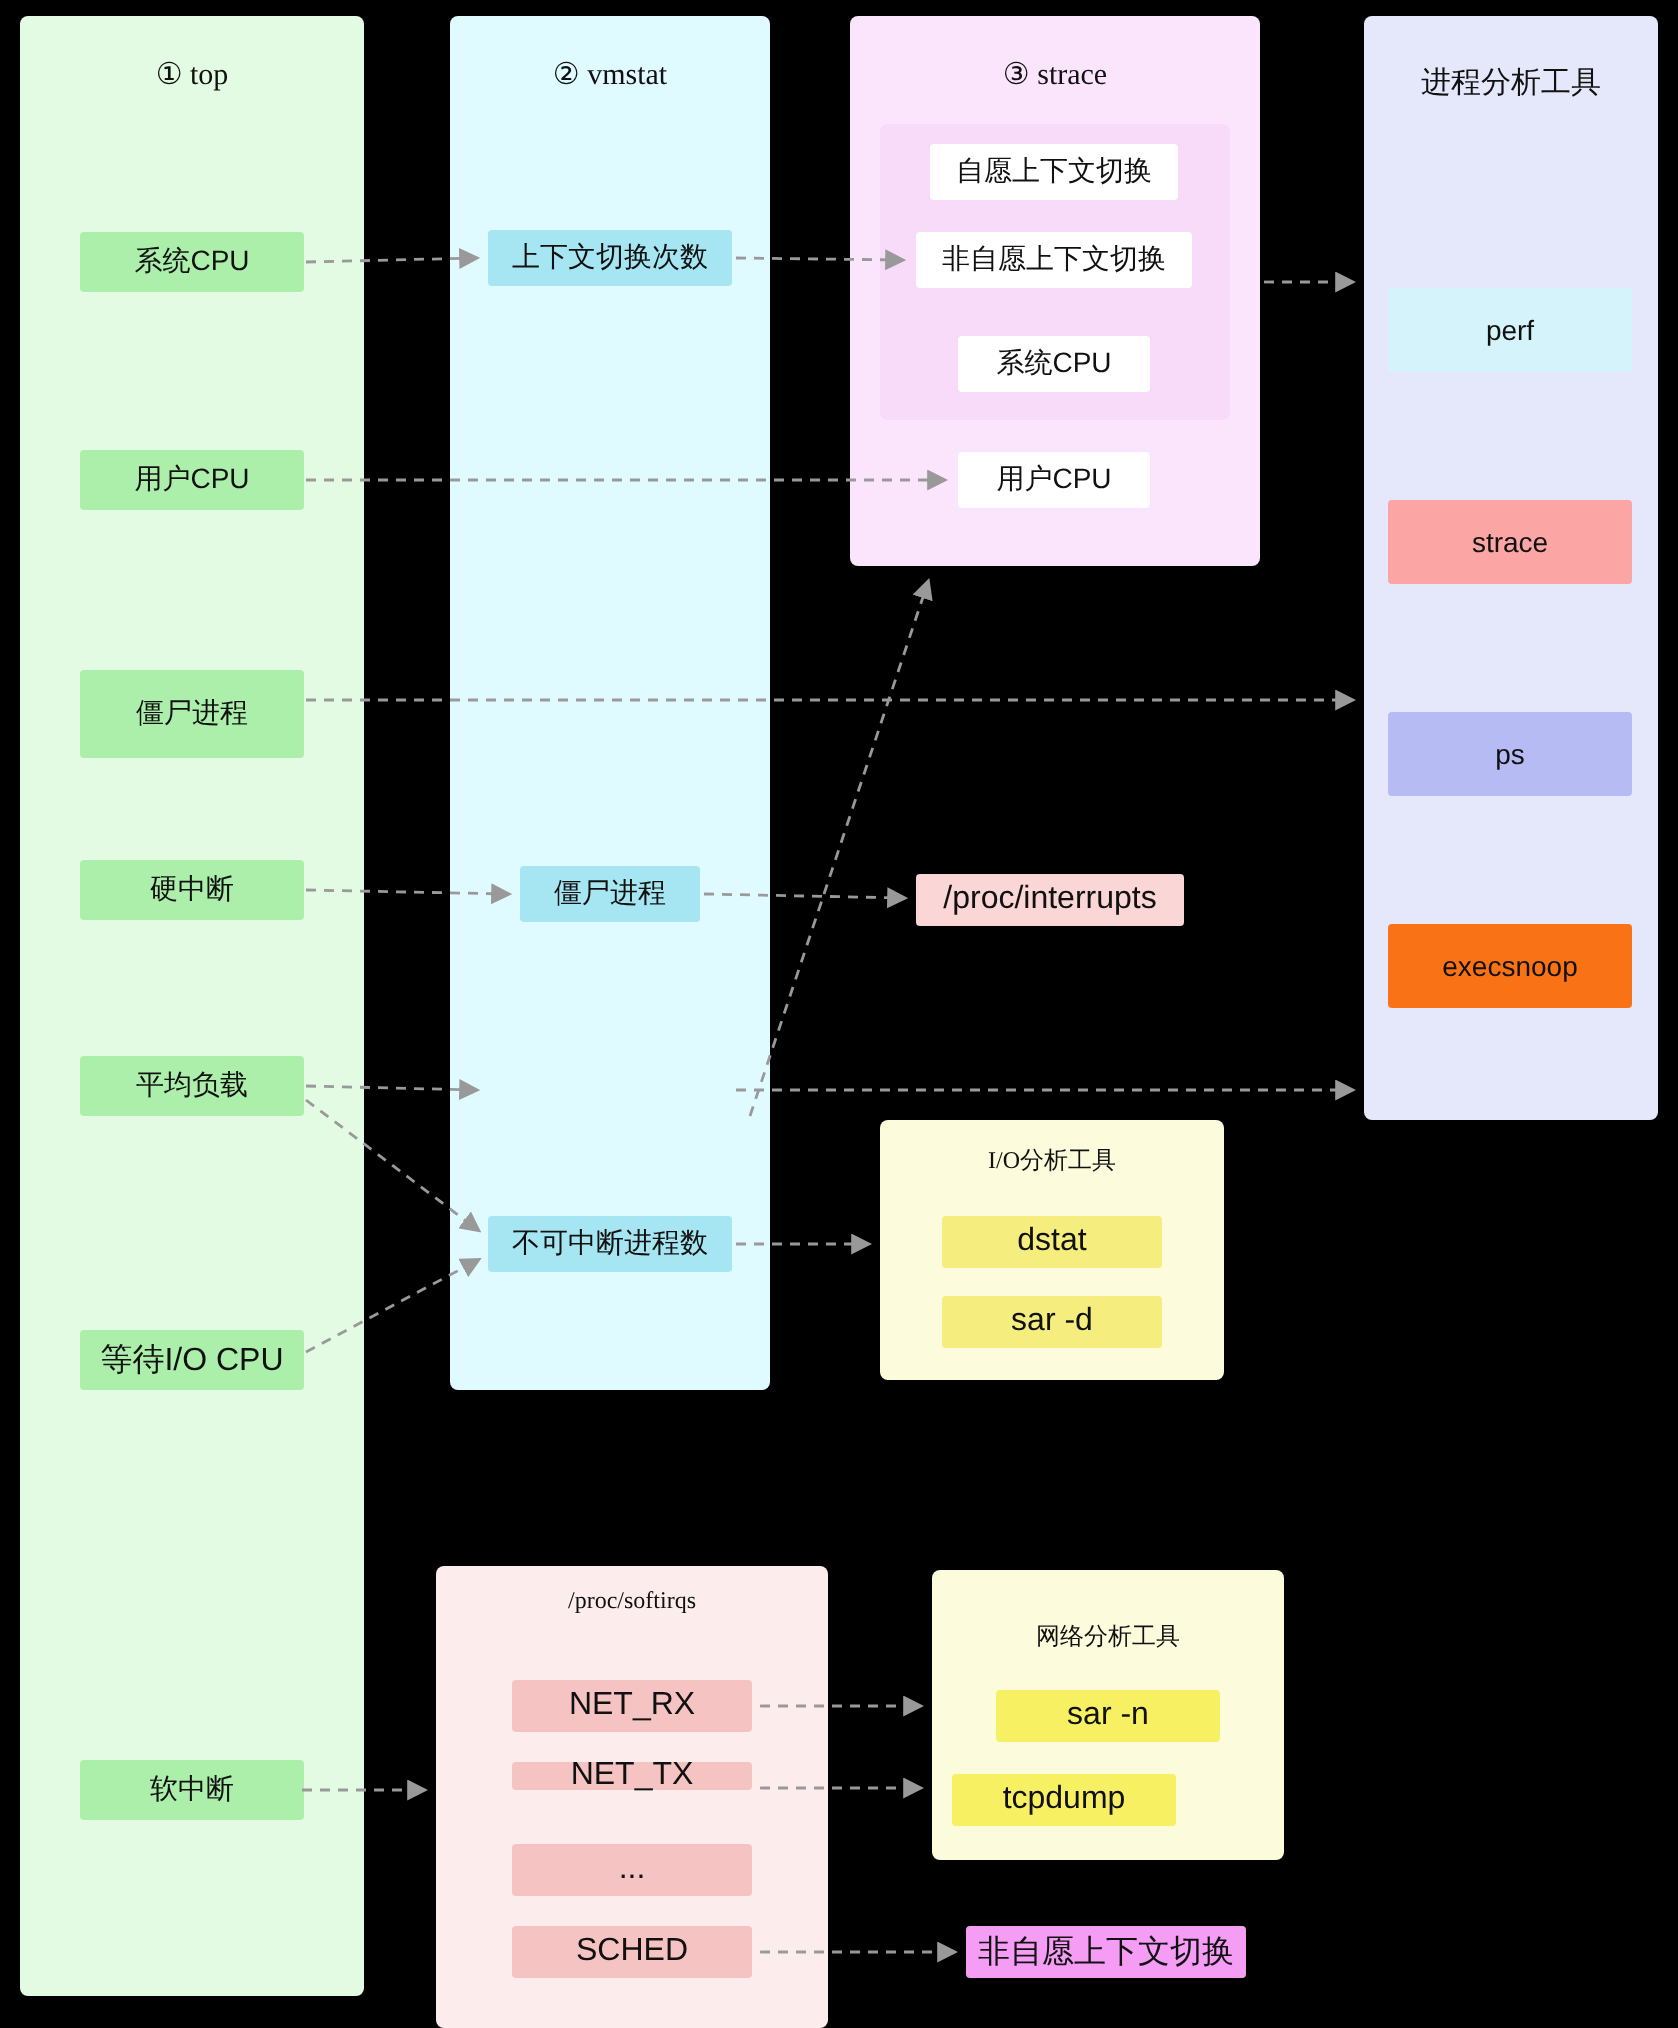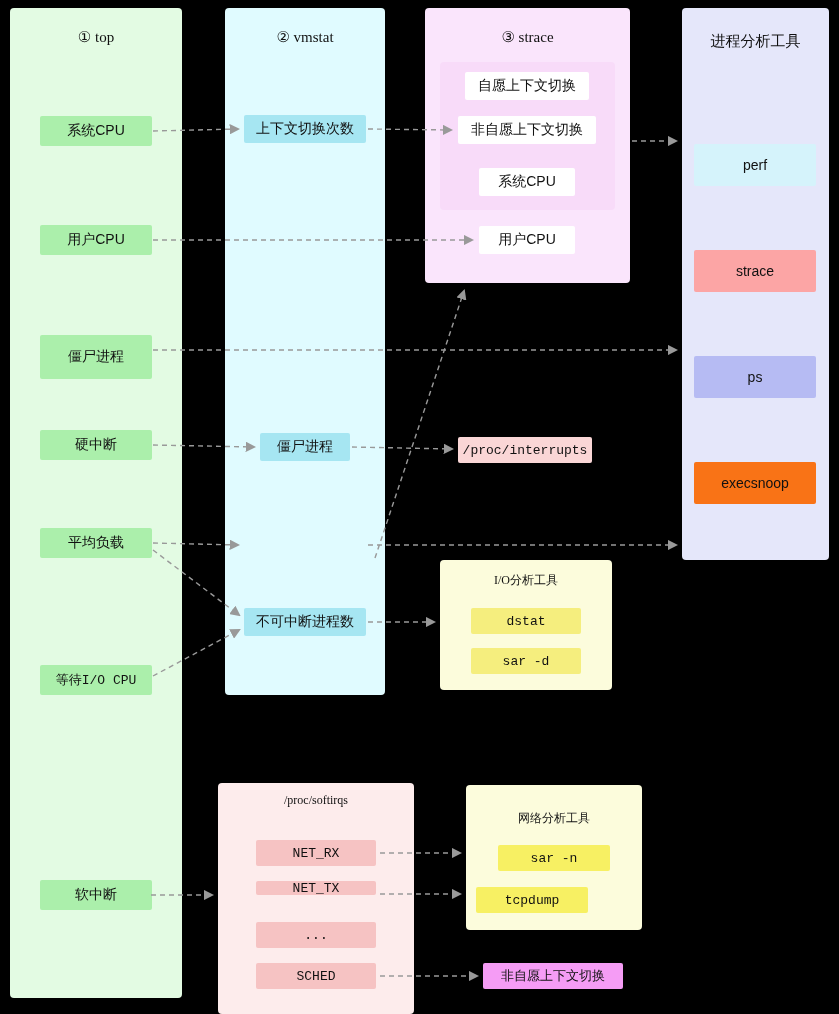--- a/index.html
+++ b/index.html
@@ -8,21 +8,21 @@
     font-family:"Liberation Sans","DejaVu Sans",sans-serif;color:#111;
     overflow:hidden;
   }
   .panel{position:absolute;border-radius:4px;z-index:1;}
   .ptitle{position:absolute;z-index:2;text-align:center;font-size:15px;color:#111;font-family:Liberation Serif, serif;}
   .ptitle.small{font-size:12px;}
   .node{
     position:absolute;z-index:2;display:flex;align-items:center;justify-content:center;
     border-radius:2px;font-size:14px;color:#111;white-space:nowrap;
   }
-  .node.sm{font-size:13px;font-family:Liberation Mono, monospace;}
+  .node.sm{font-size:16px;}
   svg.overlay{position:absolute;left:0;top:0;z-index:3;pointer-events:none;}
   line.arrow{stroke:#999;stroke-width:1.4;stroke-dasharray:5 4;}
 
   
   .c-green-panel{background:#e3fbe3}
   .c-green{background:#abefab}
   .c-cyan-panel{background:#e0fbff}
   .c-cyan{background:#a6e6f2}
   .c-pink-panel{background:#fae5fc}
   .c-pink-inner{background:#f8dbf9;border-radius:4px}

